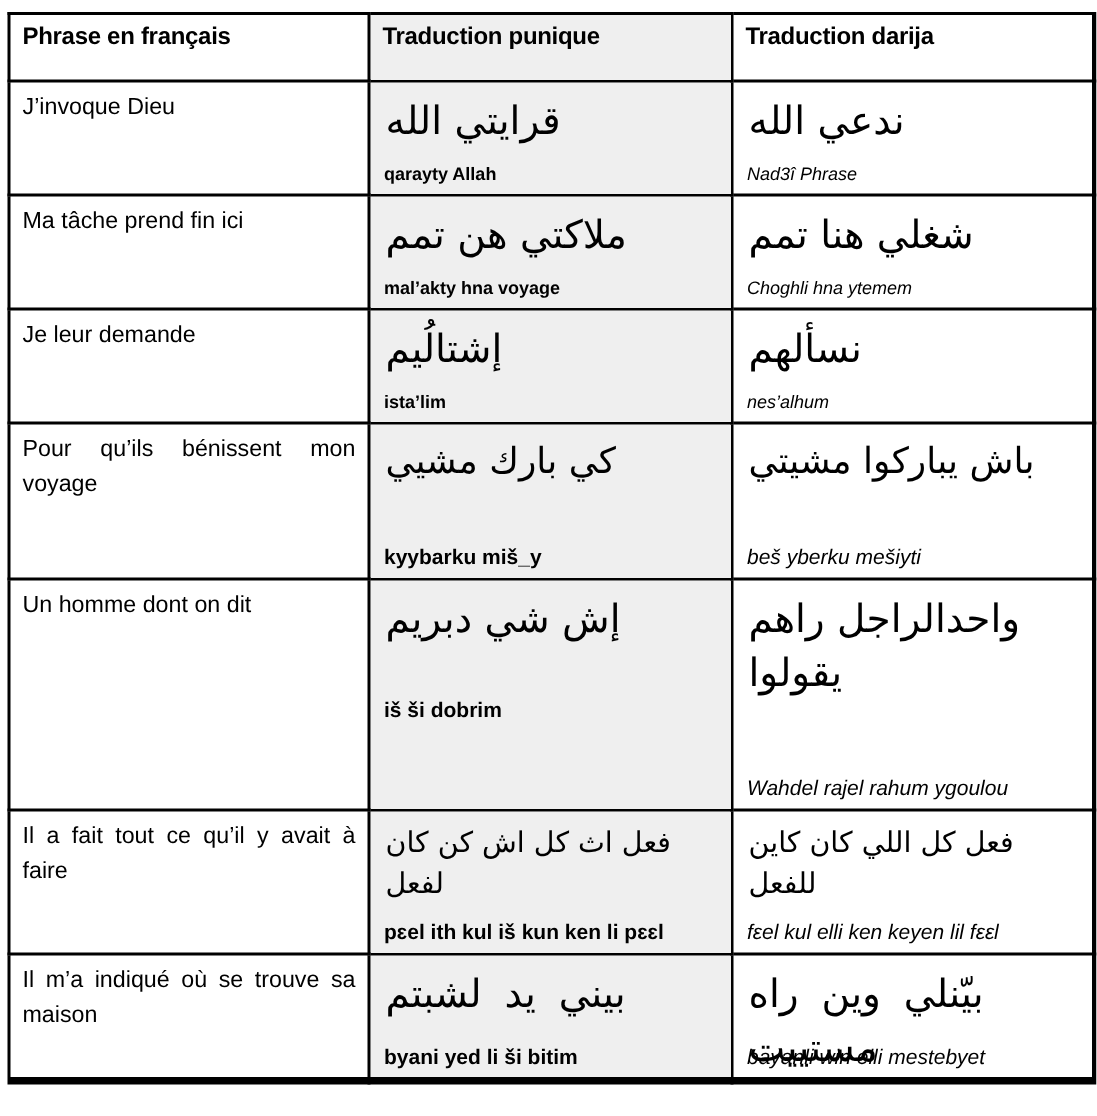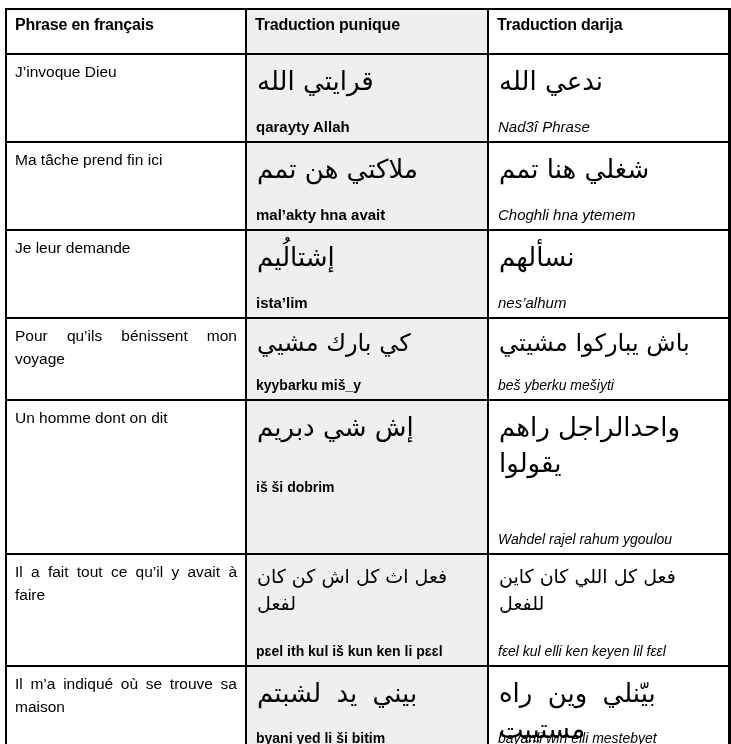--- a/index.html
+++ b/index.html
@@ -25,24 +25,24 @@
   col.c2 { width: 242px; }
   col.c3 { width: 241px; }
   th, td {
     border: 2px solid #000;
     vertical-align: top;
     padding: 0;
     position: relative;
     overflow: hidden;
   }
   tr.rh45  { height: 45px;  }
-  tr.rh90  { height: 88px;  }
-  tr.rh92  { height: 82px; margin-top: 40px;  }
+  tr.rh90  { height: 76px;  }
+  tr.rh92  { height: 104px; margin-top: 40px;  }
   tr.rh130 { height: 154px; }
-  tr.rh86  { height: 112px;  }
+  tr.rh86  { height: 96px;  }
   .punique { background: var(--punique-bg, #efefef); }
   th.hdr {
     text-align: left;
     font-weight: 600;
     font-size: 16px;
     padding: 6px 8px 0 8px;
     letter-spacing: -0.2px;
   }
   td.french {
     padding: 5px 8px 0 8px;
@@ -60,21 +60,21 @@
   .sz27 .arabic { font-size: 26px; }
   .sz25 .arabic { font-size: 24px; }
   .sz23 .arabic { font-size: 26px; }
   .sz20 .arabic { font-size: 19px; }
   .spread .arabic { word-spacing: 7px; }
   .translit {
     position: absolute;
     left: 9px;
     bottom: 6px;
     white-space: nowrap;
-    font-size: 15px;
+    font-size: 12px;
   }
   .sansrow  .translit { font-family: "Liberation Sans", sans-serif; }
   .serifrow .translit { font-family: Liberation Sans, sans-serif; font-size: 14px; }
   .punique .translit { font-weight: bold; font-style: normal; }
   .darija  .translit { font-weight: normal; font-style: italic; }
 </style>
 </head>
 <body>
 
 <table class="trans-table">
@@ -101,21 +101,21 @@
       <td class="darija">
         <div class="arabic" dir="rtl">ندعي الله</div>
         <div class="translit">Nad3î Phrase</div>
       </td>
     </tr>
 
     <tr class="rh90 sansrow sz27">
       <td class="french">Ma tâche prend fin ici</td>
       <td class="punique">
         <div class="arabic" dir="rtl">ملاكتي هن تمم</div>
-        <div class="translit">mal’akty hna avait</div>
+        <div class="translit">mal’akty hna voyage</div>
       </td>
       <td class="darija">
         <div class="arabic" dir="rtl">شغلي هنا تمم</div>
         <div class="translit">Choghli hna ytemem</div>
       </td>
     </tr>
 
     <tr class="rh90 sansrow sz27">
       <td class="french">Je leur demande</td>
       <td class="punique">

